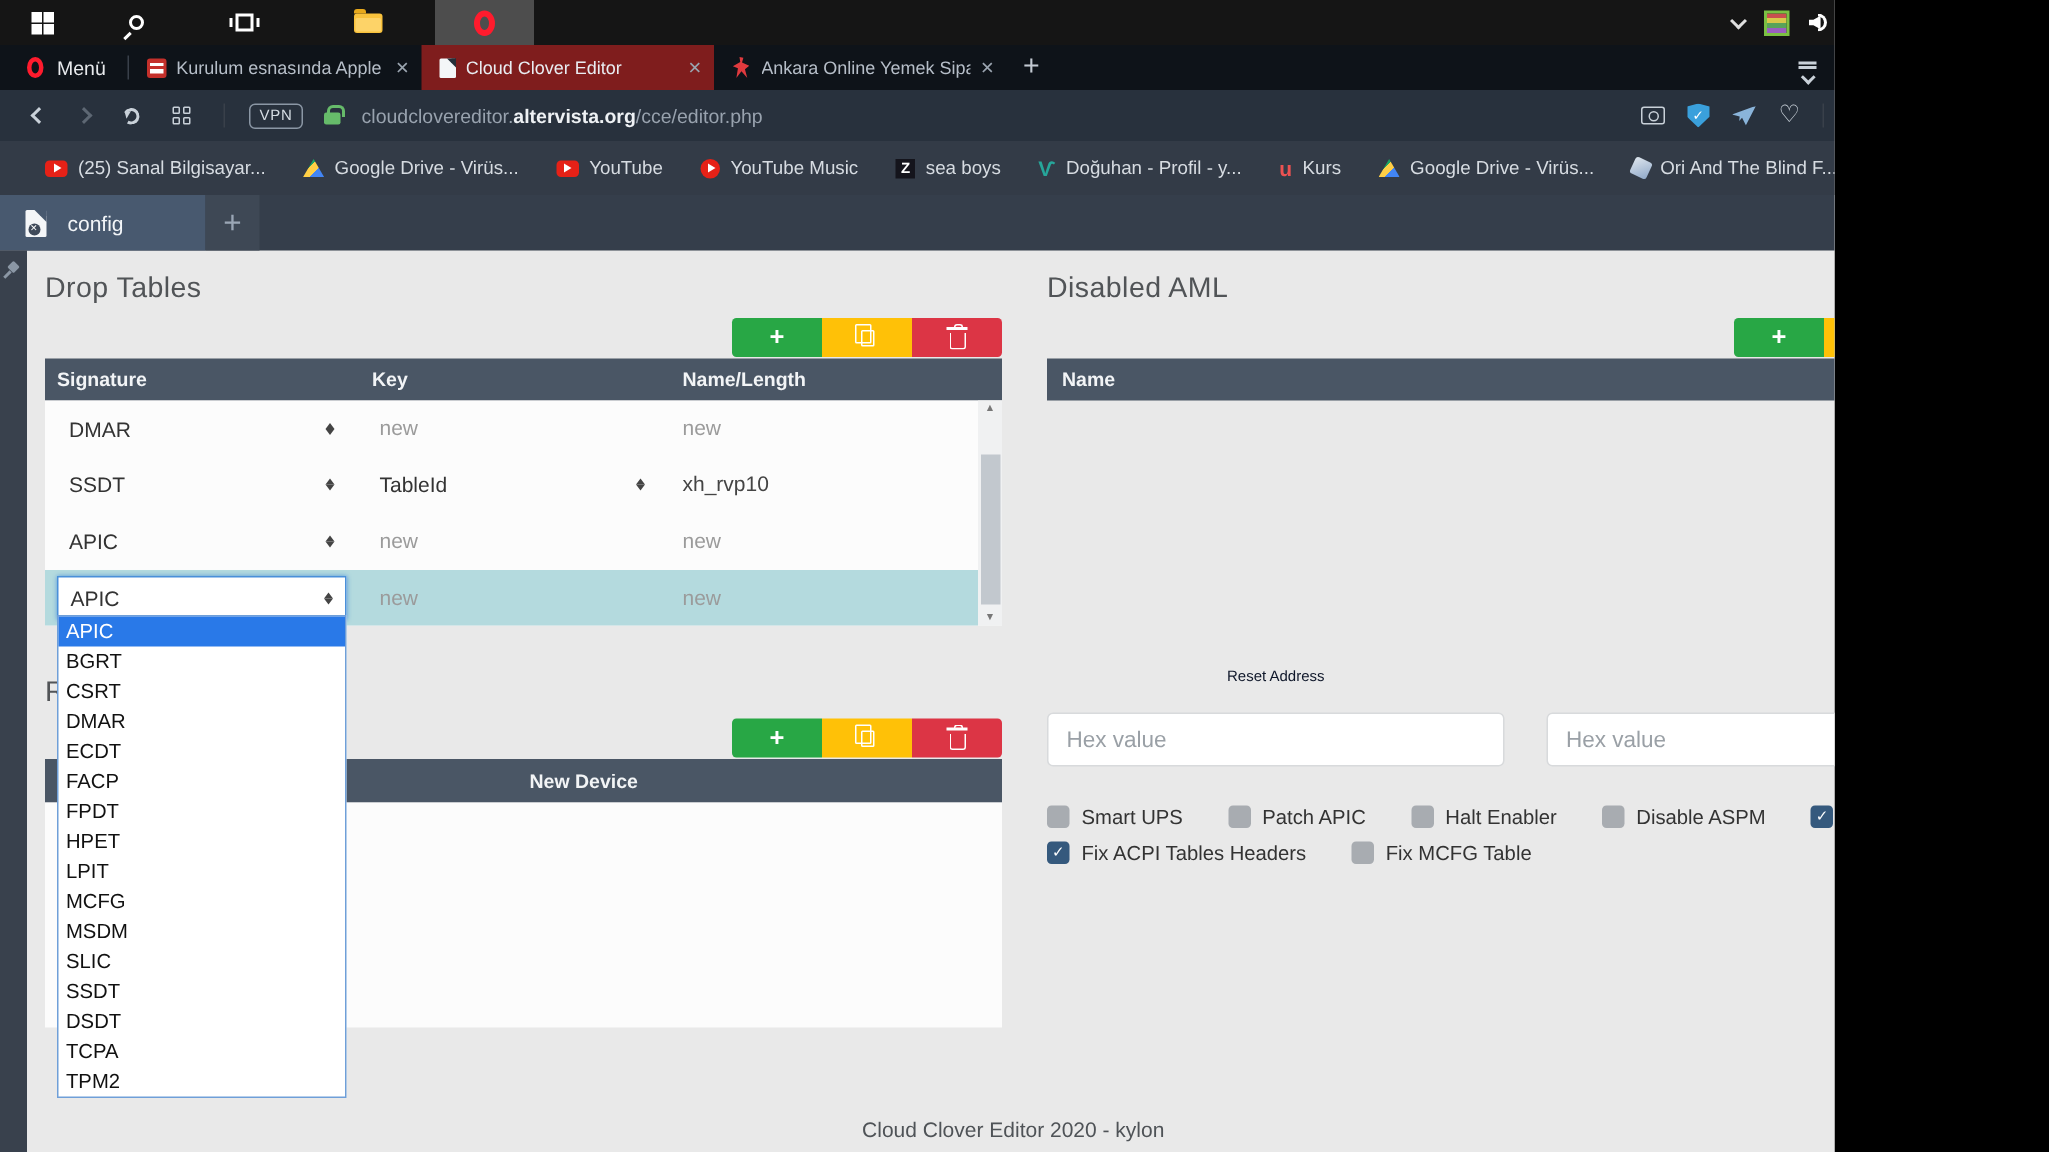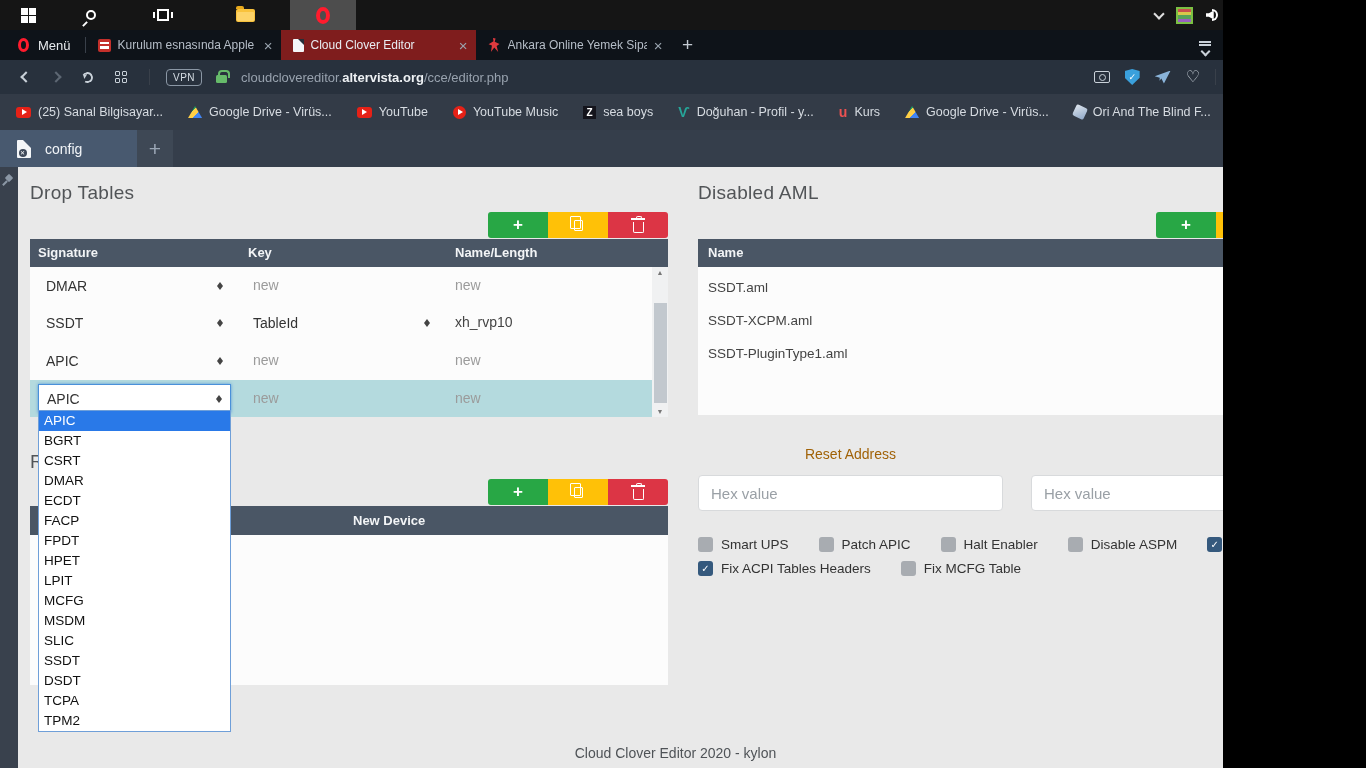--- a/index.html
+++ b/index.html
@@ -90,21 +90,21 @@
   .transl::after{content:"";position:absolute;right:-1px;bottom:-1px;width:7px;height:7px;background:#35a853;border-radius:2px;}
   .dl{position:relative;width:14px;height:14px;color:#c9d1d9;font-size:13px;text-align:center;line-height:12px;}
   .dl::after{content:"";position:absolute;left:1px;bottom:-1px;width:12px;height:2px;background:#c9d1d9;}
   .sliders{width:16px;height:12px;position:relative;}
   .sliders i{position:absolute;left:0;width:16px;height:1.8px;background:#c9d1d9;}
   .sliders i:nth-child(1){top:1px;}.sliders i:nth-child(2){top:5.5px;}.sliders i:nth-child(3){top:10px;}
   .sliders i::after{content:"";position:absolute;top:-1.6px;width:4px;height:5px;background:#28313d;border:1.8px solid #c9d1d9;border-radius:2px;}
   .sliders i:nth-child(1)::after{left:3px;}.sliders i:nth-child(2)::after{left:9px;}.sliders i:nth-child(3)::after{left:5px;}
 
   
-  .bmbar{position:absolute;left:0;top:94px;width:1366px;height:36px;background:#333b47;display:flex;align-items:center;gap:25px;padding-left:16px;}
+  .bmbar{position:absolute;left:0;top:94px;width:1366px;height:36px;background:#333b47;display:flex;align-items:center;gap:25px;padding-left:30px;}
   .bm{display:flex;align-items:center;gap:7px;color:#d7dce2;font-size:12.5px;white-space:nowrap;}
   .ytic{width:15px;height:11px;background:#e62117;border-radius:3px;position:relative;flex:none;}
   .ytic::after{content:"";position:absolute;left:5.5px;top:2.5px;border:3px solid transparent;border-left:5px solid #fff;}
   .driveic{width:14px;height:12px;clip-path:polygon(50% 0,100% 100%,0 100%);background:linear-gradient(135deg,#1da462 0 38%,#ffcf46 38% 62%,#4285f4 62% 100%);flex:none;}
   .ytmic{width:13px;height:13px;background:#e62117;border-radius:50%;position:relative;flex:none;}
   .ytmic::after{content:"";position:absolute;left:5px;top:3.5px;border:3px solid transparent;border-left:5px solid #fff;}
   .zic{width:13px;height:13px;background:#14141c;color:#fff;font-size:10px;font-weight:bold;display:flex;align-items:center;justify-content:center;flex:none;}
   .vic{color:#26a69a;font-size:14px;font-weight:bold;line-height:1;flex:none;}
   .uic{color:#ec5252;font-size:14px;font-weight:bold;line-height:1;flex:none;}
   .oriic{width:12px;height:12px;border-radius:2px;background:linear-gradient(135deg,#dfe6ee,#8fa8c8);transform:rotate(25deg);flex:none;}
@@ -153,21 +153,21 @@
   .val{color:#444;}
   .cellmid{position:absolute;left:223px;top:0;line-height:37px;font-size:14px;}
   .cellend{position:absolute;left:425px;top:0;line-height:37px;font-size:14px;}
   .dtscroll{position:absolute;left:622px;top:0;width:16px;height:150px;background:#f0f1f2;}
   .dtscroll .ar{position:absolute;left:0;width:16px;text-align:center;font-size:7px;color:#777;}
   .dtscroll .thumb{position:absolute;left:1.5px;top:36px;width:13px;height:100px;background:#c2c8ce;}
   .ddlist{position:absolute;left:38px;top:280px;width:193px;background:#fff;border:1px solid #6f9fd8;z-index:50;}
   .ddopt{height:20px;line-height:20px;padding-left:5px;font-size:13.5px;color:#111;}
   .ddopt.sel{background:#2979e8;color:#fff;}
   .amlrow{position:absolute;left:10px;font-size:13.5px;color:#444;}
-  .rlabel{position:absolute;width:305px;text-align:center;font-size:14px;color:#a16207;}
+  .rlabel{position:absolute;width:305px;text-align:center;font-size:10px;color:#0f172a;}
   .hexinput{position:absolute;width:305px;height:36px;border:1px solid #d8dadc;border-radius:4px;background:#fff;font-size:15px;color:#3b3b3b;padding:0 12px;outline:none;}
   .hexinput::placeholder{color:#9aa0a6;}
   .cbrow{position:absolute;display:flex;align-items:center;gap:30px;}
   .cbitem{display:flex;align-items:center;gap:8px;font-size:13.5px;color:#333;}
   .cbox{width:15px;height:15px;border-radius:3px;background:#a8acb1;display:flex;align-items:center;justify-content:center;color:#fff;font-size:10px;}
   .cbox.checked{background:#35597d;}
   .footer{position:absolute;left:0;top:615px;width:1351px;text-align:center;font-size:14px;color:#4f5357;}
 </style>
 </head>
 <body>
@@ -453,25 +453,20 @@
       <div class="cbtn copy">
           <div class="copyic"></div>
         </div>
       <div class="cbtn del">
           <div class="trash"></div>
         </div>
     </div>
     <div class="thead" style="left:698px;top:109px;width:638px;height:28px">
       <span style="position:absolute;left:10px;line-height:28px">Name</span>
     </div>
-    <div class="tbody" style="left:698px;top:137px;width:638px;height:148px">
-      <div class="amlrow" style="top:13px">SSDT.aml</div>
-      <div class="amlrow" style="top:46px">SSDT-XCPM.aml</div>
-      <div class="amlrow" style="top:79px">SSDT-PluginType1.aml</div>
-    </div>
 
     <div class="rlabel" style="left:698px;top:316px">Reset Address</div>
     <input class="hexinput" style="left: 698px; top: 345px;" placeholder="Hex value">
     <input class="hexinput" style="left: 1031px; top: 345px;" placeholder="Hex value">
 
     <div class="cbrow" style="left:698px;top:407px">
       <div class="cbitem">
           <span class="cbox"></span>
           <span>Smart UPS</span>
         </div>

